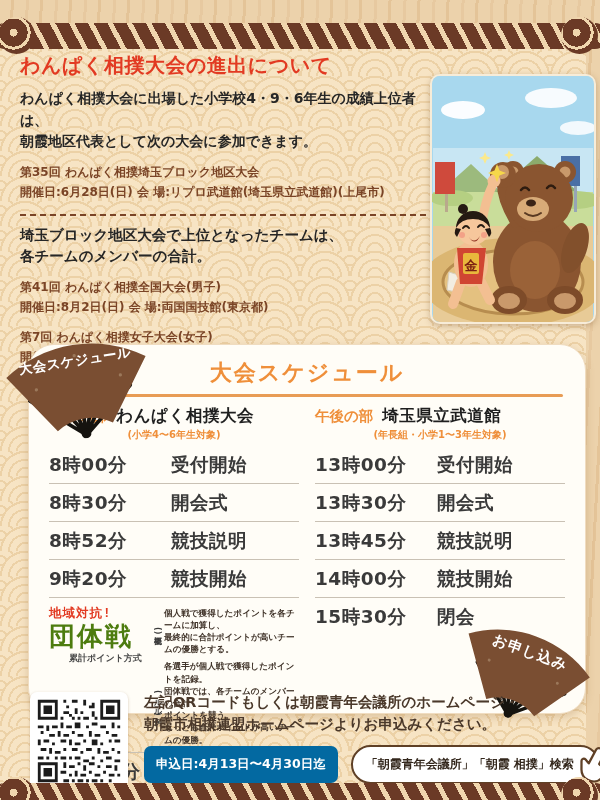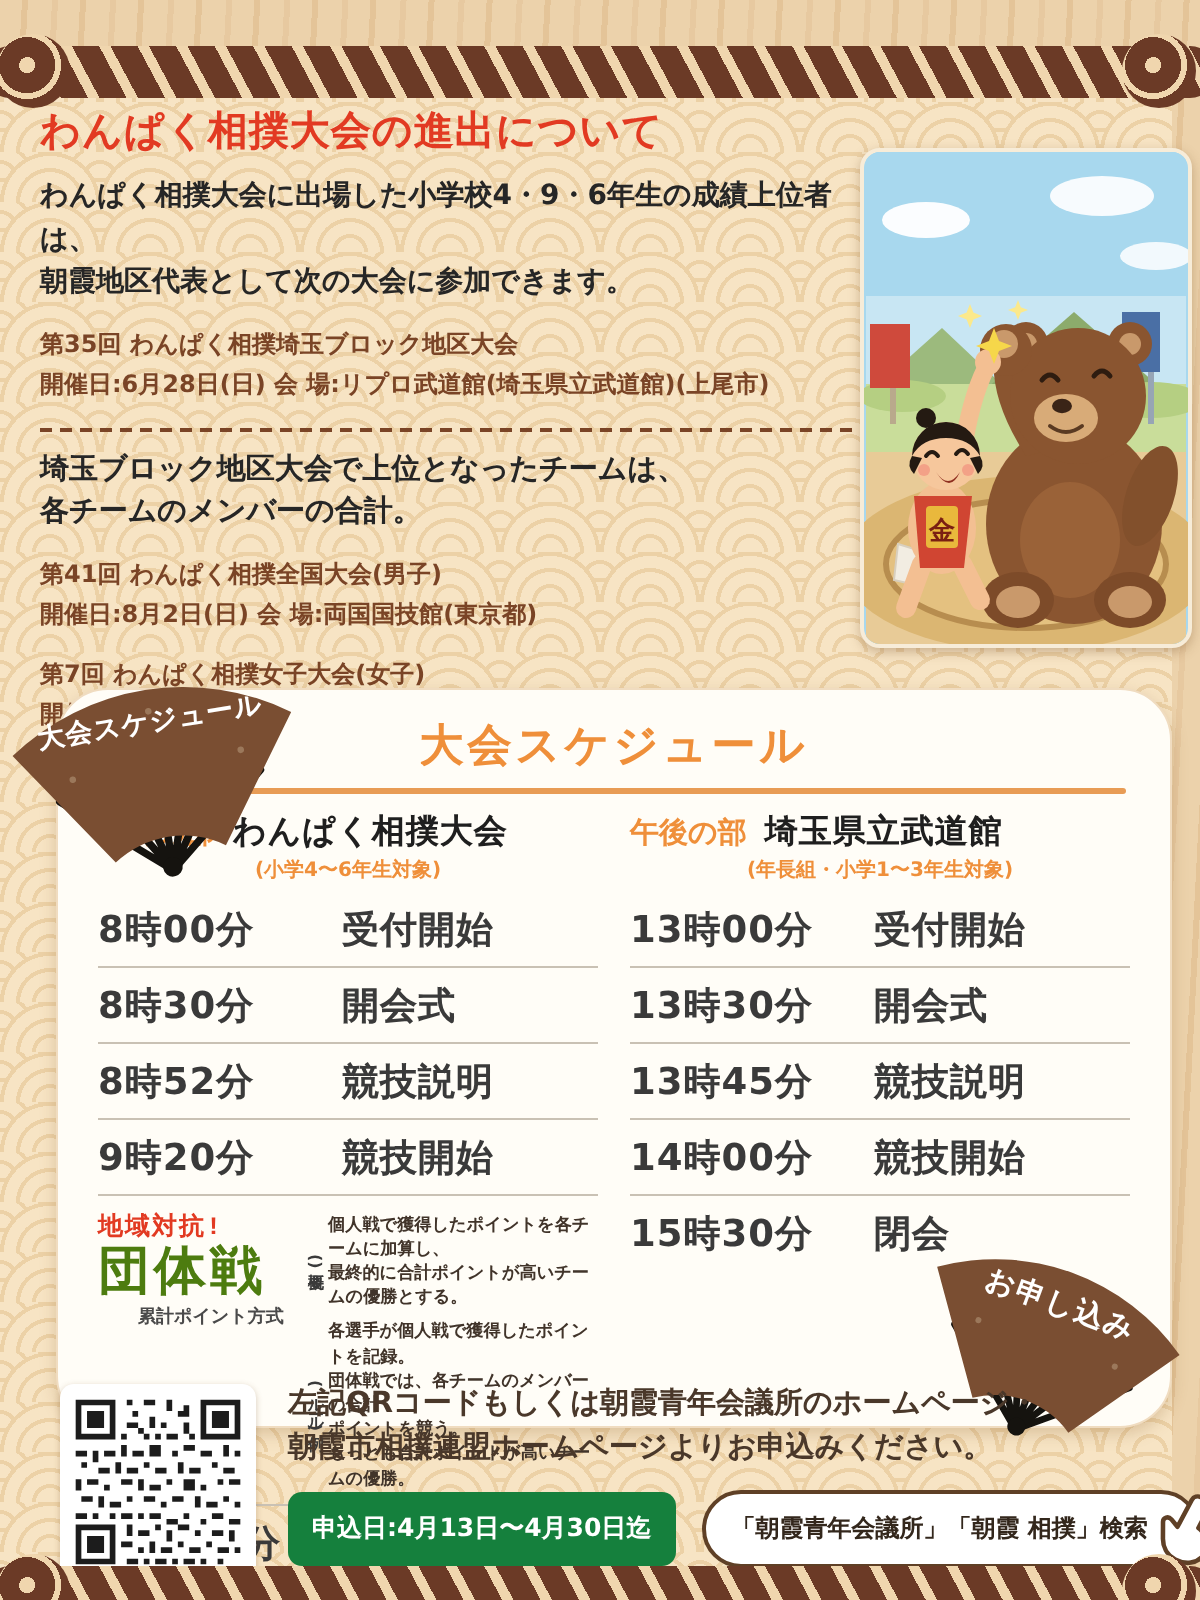--- a/index.html
+++ b/index.html
@@ -74,21 +74,21 @@
   .fan-top .fan-text{top:36px;font-size:13.5px;letter-spacing:.5px;}
   .fan-bottom{right:0px;top:608px;width:150px;height:118px;transform:rotate(20deg);}
   .fan-bottom .fan-text{top:34px;font-size:14.5px;letter-spacing:1px;}
   
   .apply{position:absolute;left:30px;top:692px;width:556px;display:flex;}
   .qr-box{width:88px;height:88px;background:#fff;border-radius:7px;padding:5px;flex:none;
     box-shadow:0 1px 3px rgba(120,80,40,.3);}
   .apply-right{margin-left:16px;flex:1;}
   .apply-text{font-size:14.5px;font-weight:800;color:#4a382a;line-height:1.5;}
   .apply-row{display:flex;align-items:center;gap:13px;margin-top:9px;}
-  .deadline-pill{background:#15803d;color:#fff;font-size:12.5px;font-weight:800;
+  .deadline-pill{background:#0369a1;color:#fff;font-size:12.5px;font-weight:800;
     padding:10px 12px;border-radius:7px;white-space:nowrap;}
   .search-pill{position:relative;background:#fff;border:2.5px solid #5f4026;border-radius:999px;
     padding:9px 24px 9px 13px;font-size:12px;font-weight:700;color:#33271c;white-space:nowrap;}
   .hand-icon{position:absolute;right:-16px;top:-2px;}
 </style>
 </head>
 <body>
 
 <div class="bg-wood"></div>
 <div class="bg-waves"></div>

